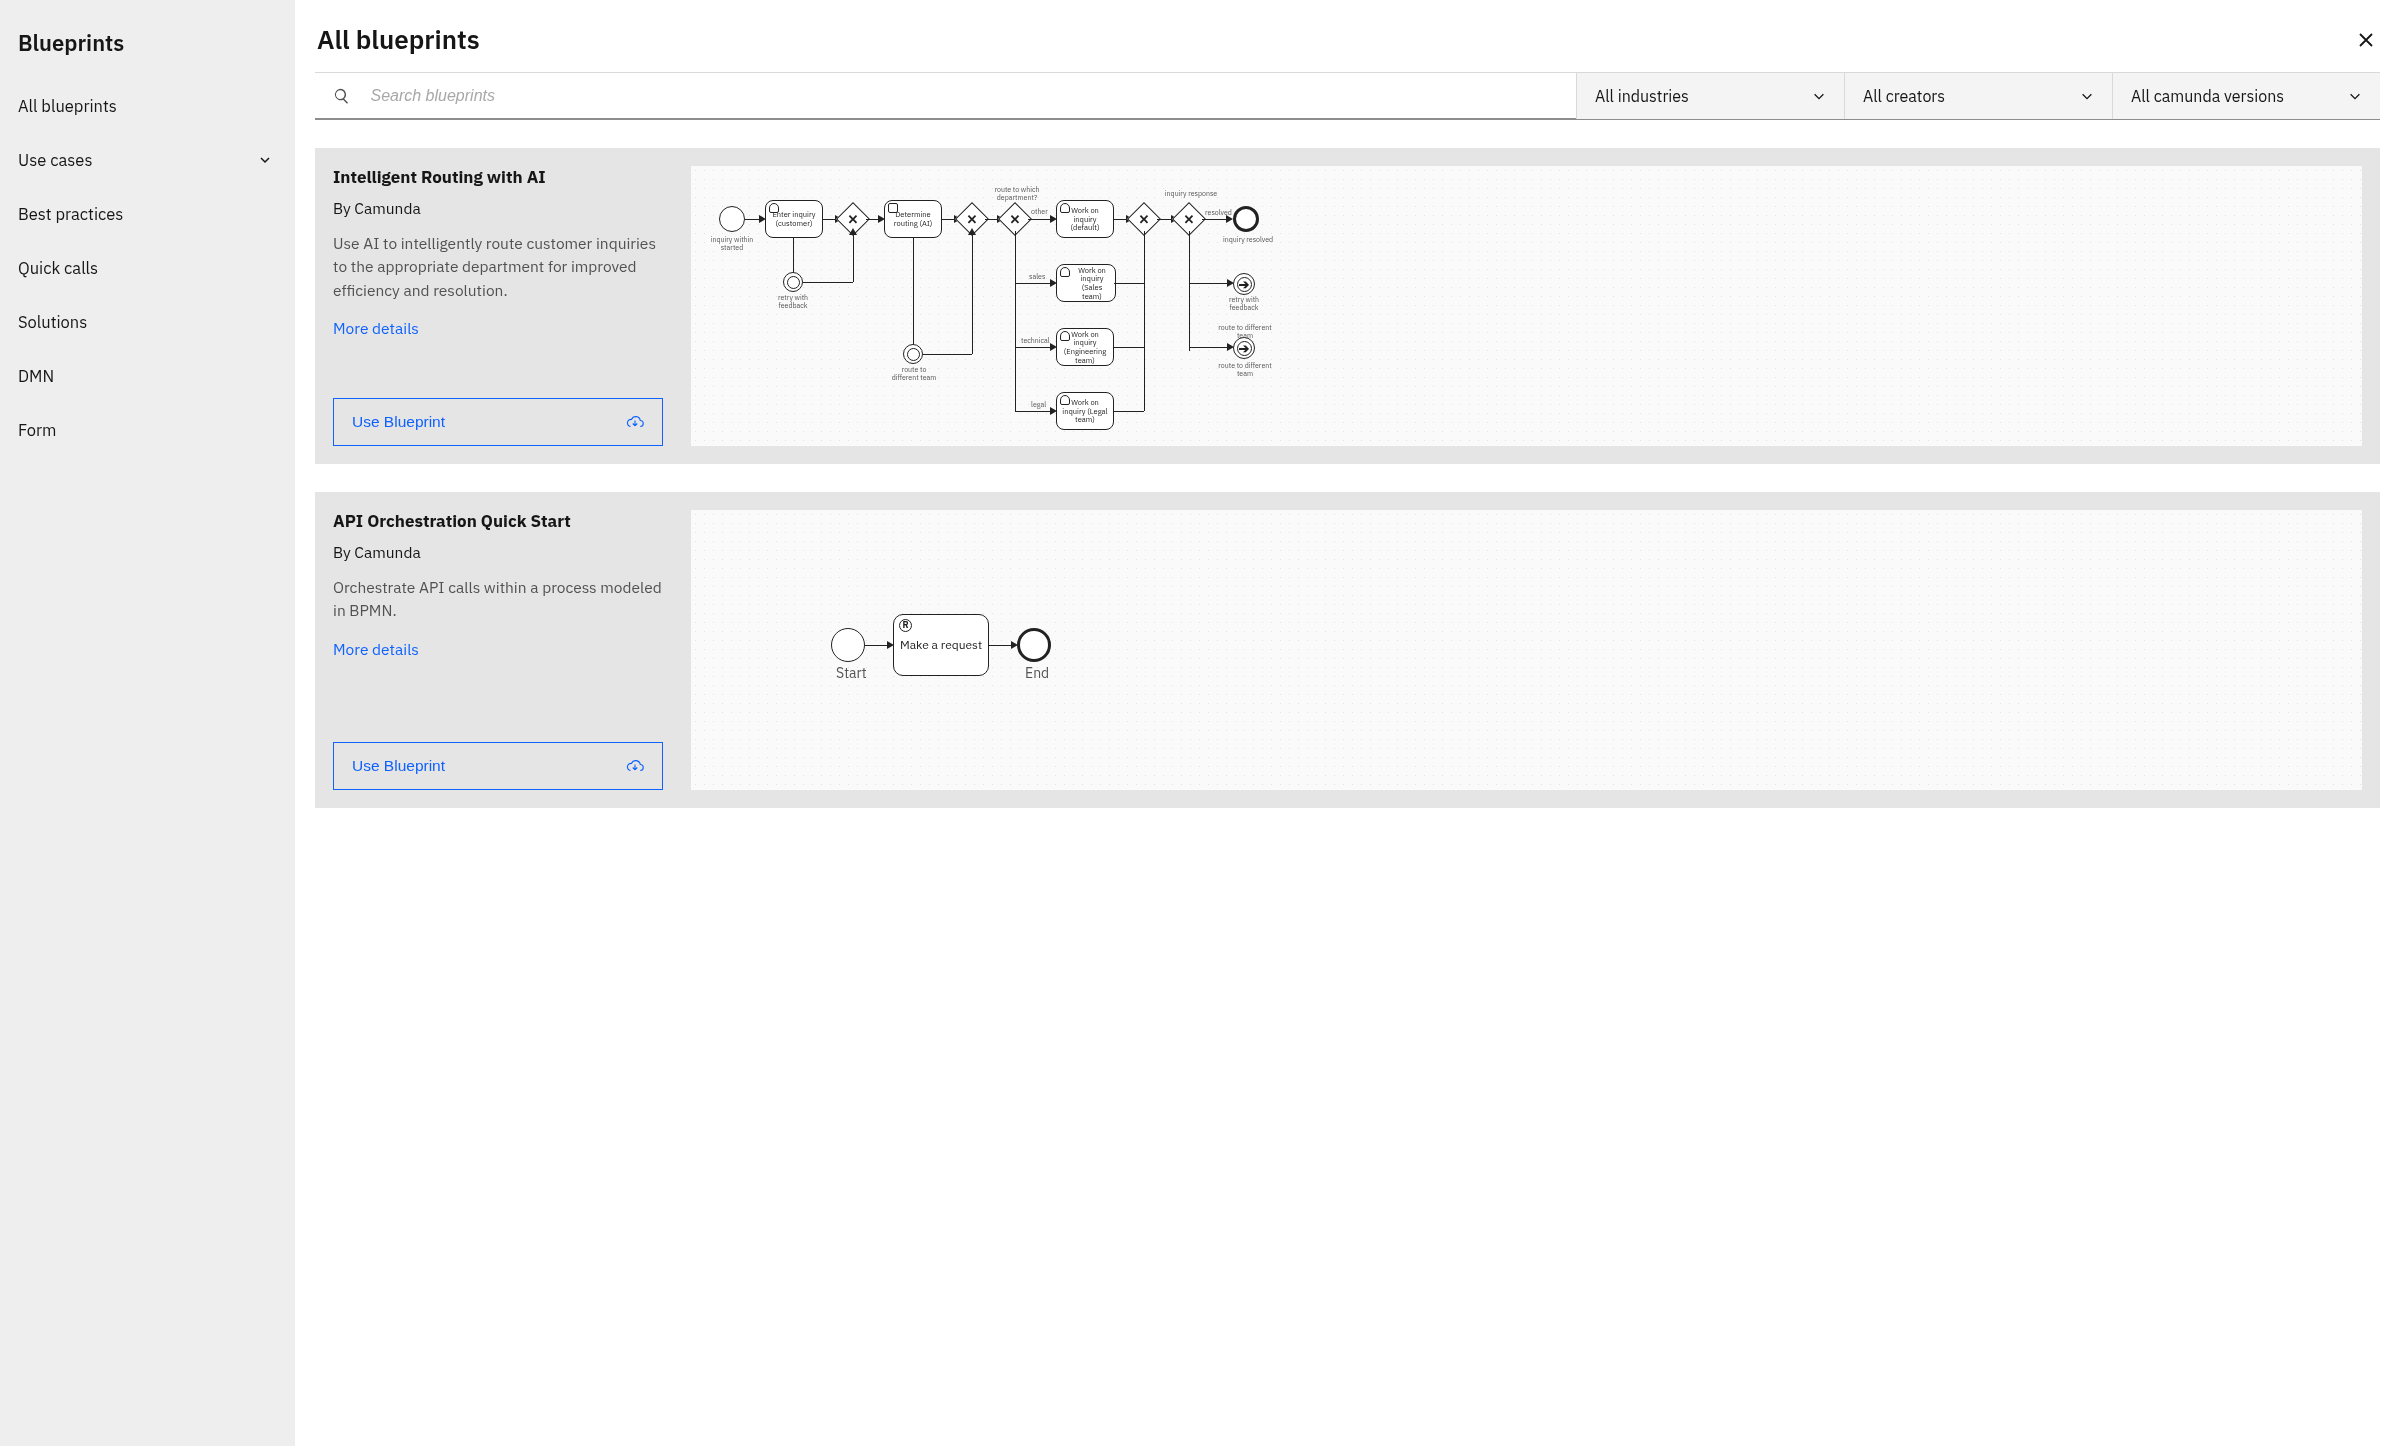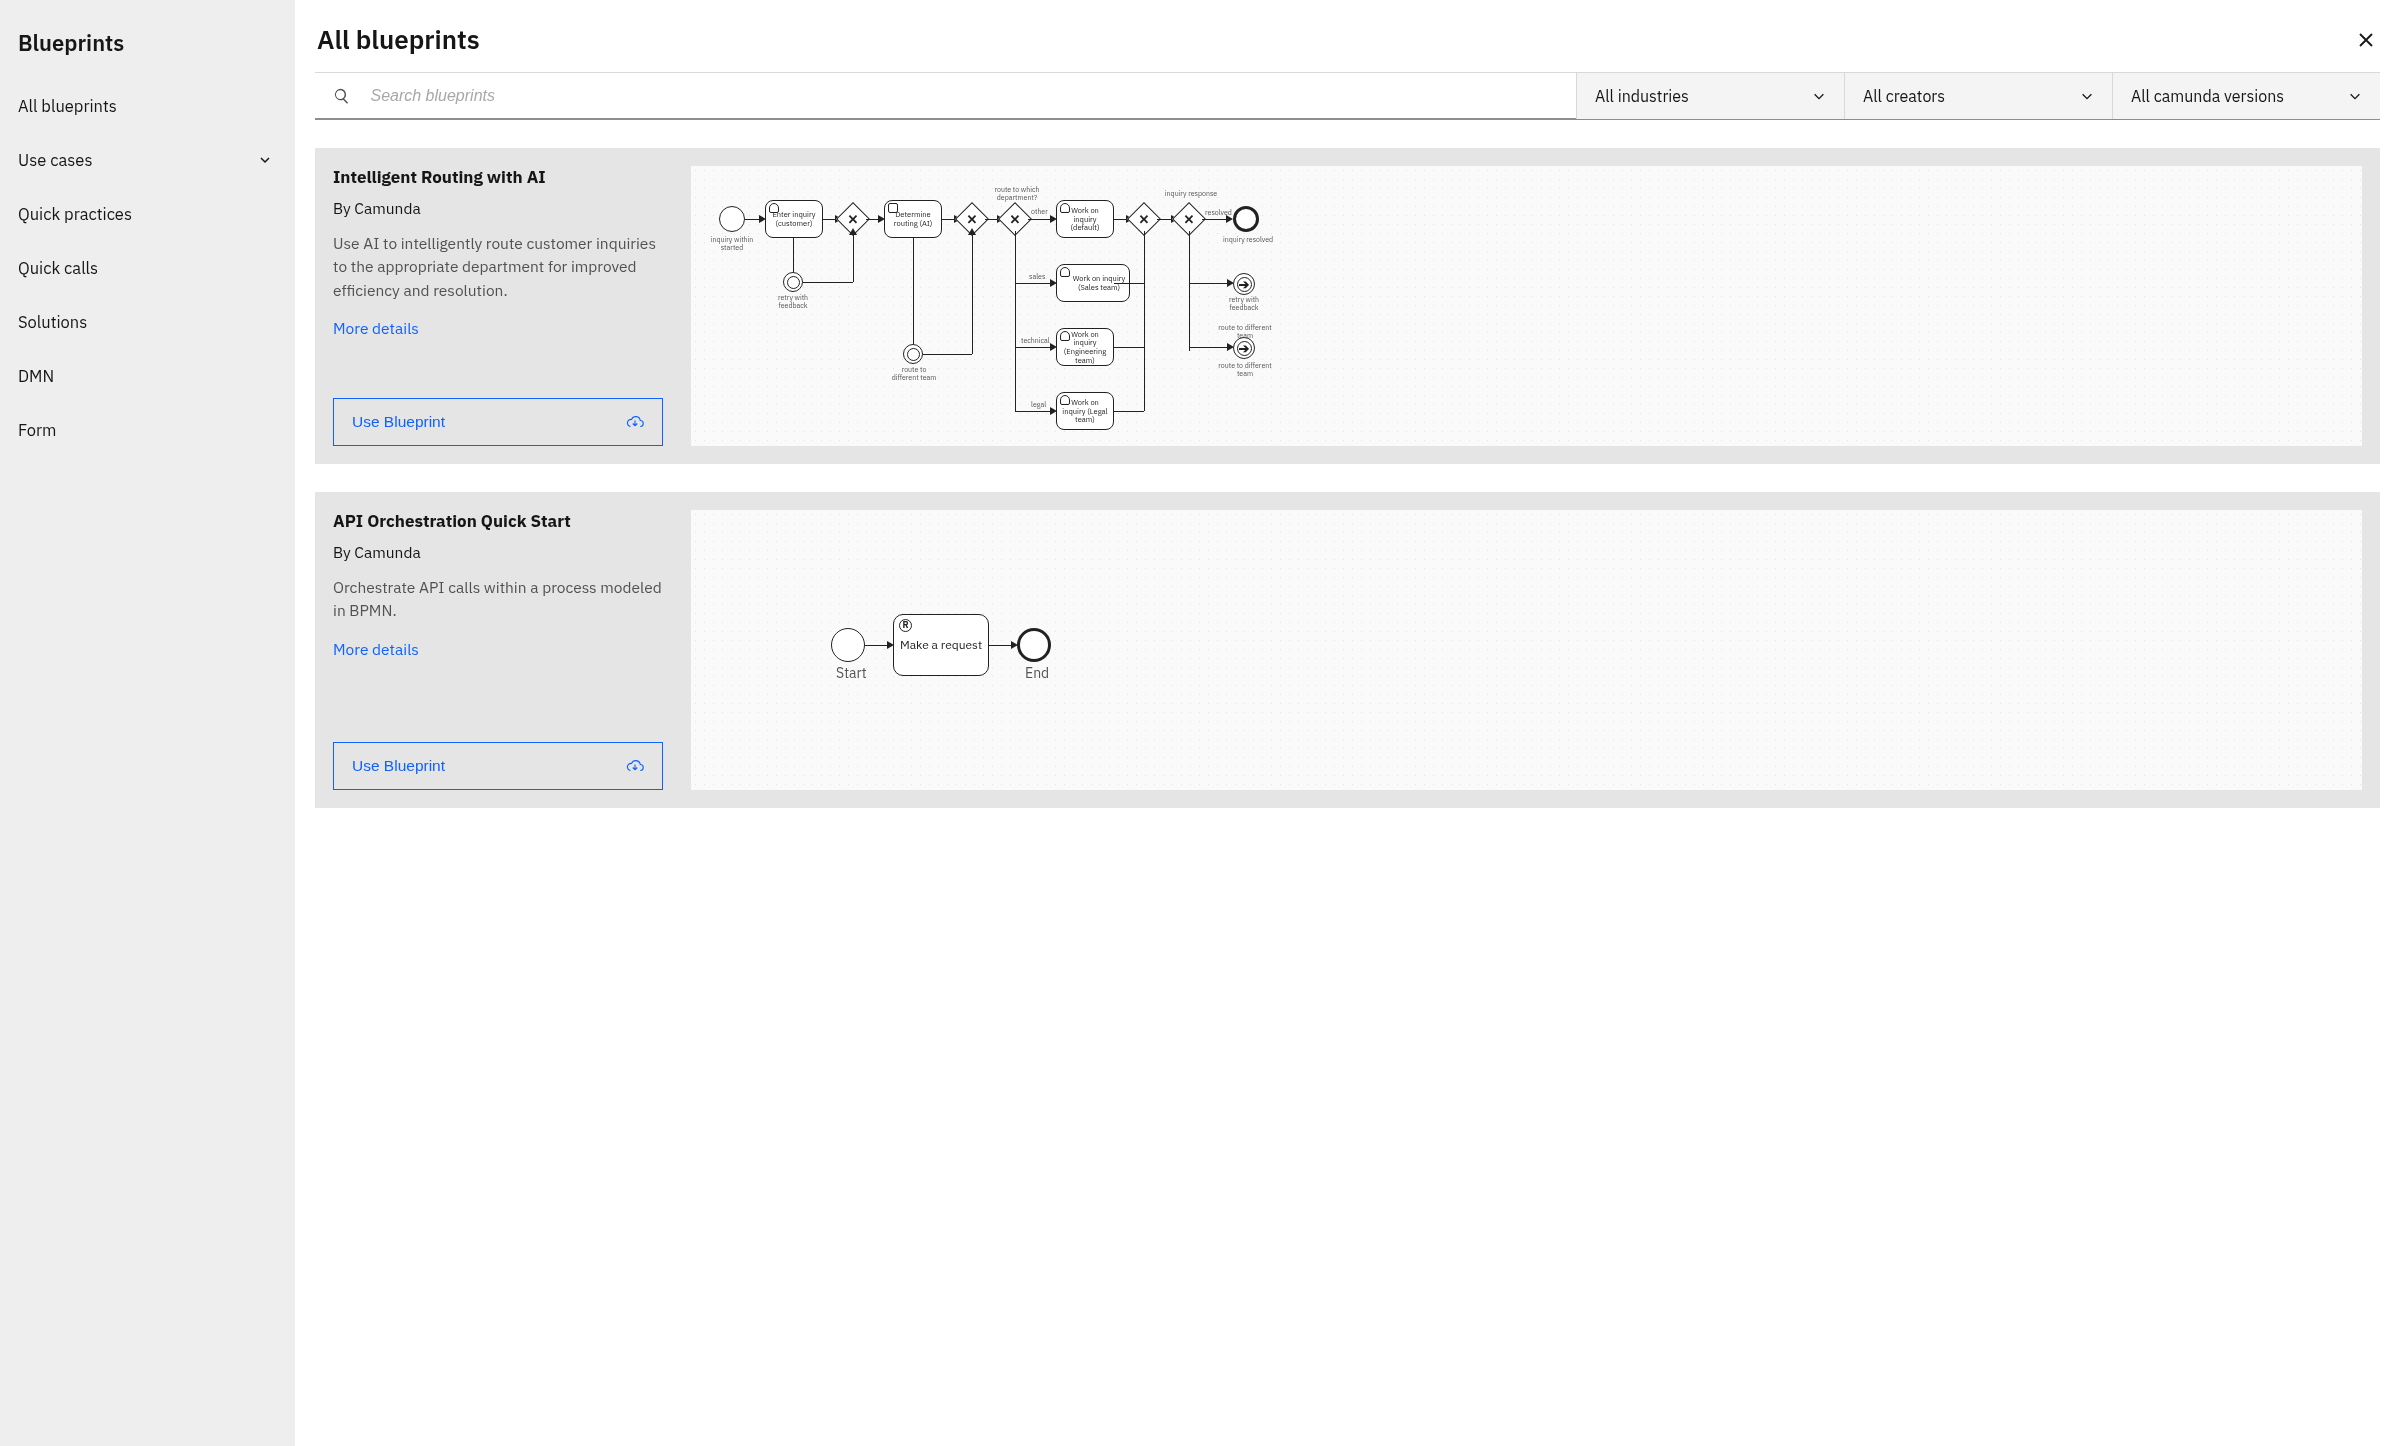--- a/index.html
+++ b/index.html
@@ -241,21 +241,21 @@
     <div class="sidebar-item">
       <span>All blueprints</span>
     </div>
     <div class="sidebar-item">
       <span>Use cases</span>
       <svg class="chev" viewBox="0 0 16 16">
           <path d="M4 6l4 4 4-4" stroke="#161616" stroke-width="1.5" fill="none"></path>
         </svg>
     </div>
     <div class="sidebar-item">
-      <span>Quick practices</span>
+      <span>Best practices</span>
     </div>
     <div class="sidebar-item">
       <span>Quick calls</span>
     </div>
     <div class="sidebar-item">
       <span>Solutions</span>
     </div>
     <div class="sidebar-item">
       <span>DMN</span>
     </div>
@@ -365,21 +365,21 @@
 
           <div class="bpmn-line h" style="left:337px; top:53px; width:24px;"></div>
           <div class="bpmn-label" style="left:340px; top:42px;">other</div>
           <div class="arrowhead right" style="left:359px; top:49px;"></div>
 
           <div class="bpmn-task" style="left:365px; top:34px; width:58px; height:38px;">
             <div class="task-icon user"></div>
             <span>Work on inquiry (default)</span>
           </div>
 
-          <div class="bpmn-task" style="left:365px; top:98px; width:74px; height:38px;padding-left:15px;">
+          <div class="bpmn-task" style="left:365px; top:98px; width:60px; height:38px;padding-left:15px;">
             <div class="task-icon user"></div>
             <span>Work on inquiry (Sales team)</span>
           </div>
 
           <div class="bpmn-task" style="left:365px; top:162px; width:58px; height:38px;">
             <div class="task-icon user"></div>
             <span>Work on inquiry (Engineering team)</span>
           </div>
 
           <div class="bpmn-task" style="left:365px; top:226px; width:58px; height:38px;">

